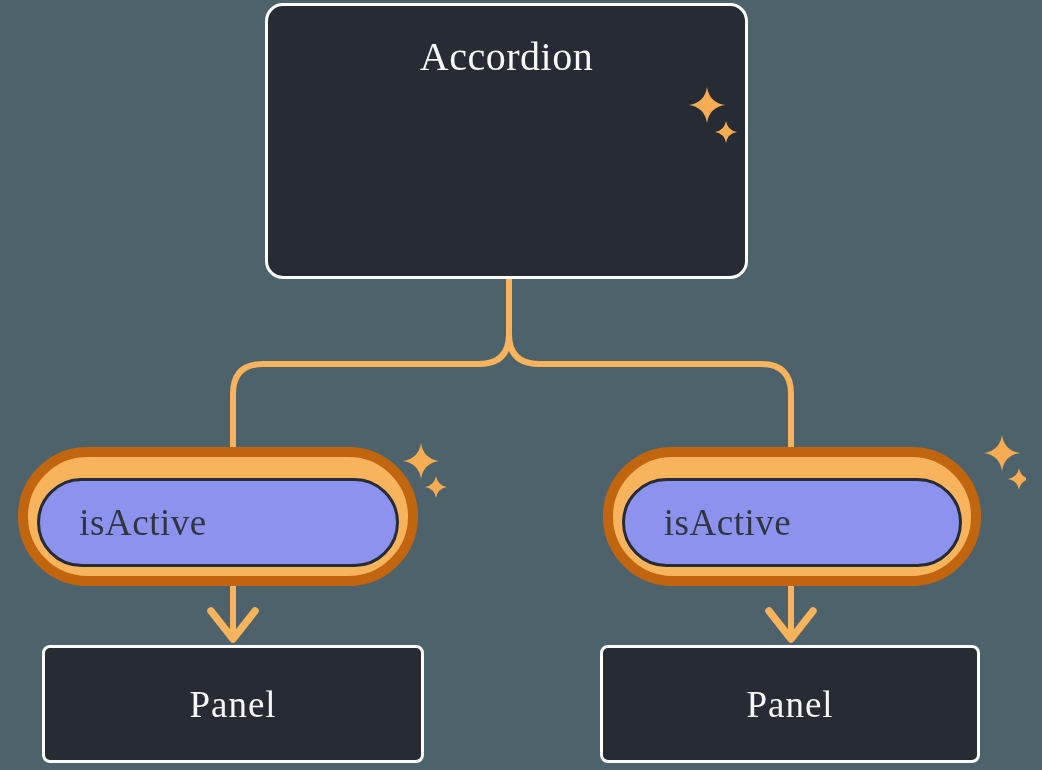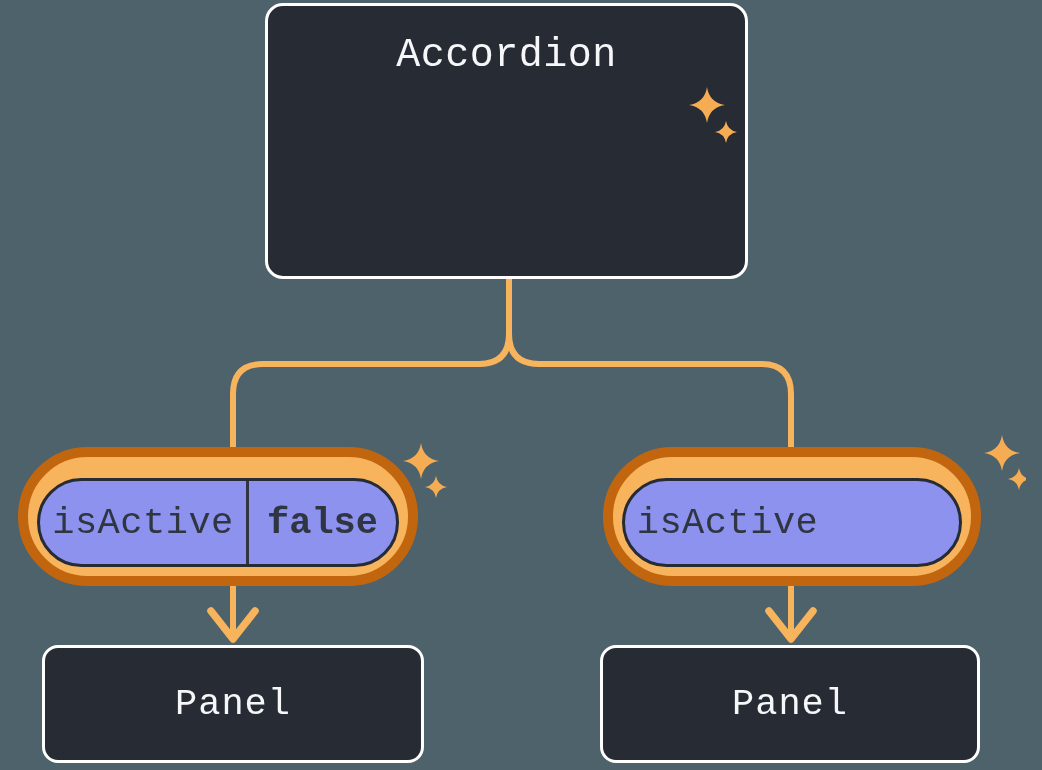--- a/index.html
+++ b/index.html
@@ -15,21 +15,21 @@
     --pillDivider:#2f3642;
     --lightText:#f6f7f9;
   }
   html,body{margin:0;padding:0;}
   body{background:var(--background);}
   .stage{
     position:relative;
     width:1026px;height:770px;
     background:var(--background);
     overflow:hidden;
-    font-family:Liberation Mono, monospace;
+    font-family:Liberation Serif, serif;
   }
 
   
   .connectors{position:absolute;left:0;top:0;z-index:1;}
   .wire{fill:none;stroke:var(--orangeLight);stroke-width:6;stroke-linecap:round;}
   .arrowhead{fill:none;stroke:var(--orangeLight);stroke-width:7.5;stroke-linecap:round;stroke-linejoin:round;}
 
   
   .card{
     position:absolute;
@@ -103,21 +103,21 @@
   }
   .prop-pill-left{left:18px;top:447px;width:400px;}
   .prop-pill-right{left:603px;top:447px;width:378px;}
   .prop-pill-right .prop-name{width:205px;}
 
   
   .panel{
     display:flex;align-items:center;justify-content:center;
     font-size:37px;font-weight:500;letter-spacing:1px;
     color:var(--lightText);
-    border-radius:16px;
+    border-radius:8px;
   }
   .panel-left{left:42px;top:645px;width:382px;height:118px;}
   .panel-right{left:600px;top:645px;width:380px;height:118px;}
 
   
   .sparkle{position:absolute;z-index:5;}
   .star{fill:var(--sparkle);}
 </style>
 </head>
 <body>
@@ -131,21 +131,20 @@
     <path class="arrowhead" d="M769,611 L791,639 L813,611"></path>
   </svg>
 
   <div class="card root-card">
     <div class="root-title">Accordion</div>
   </div>
 
   <div class="prop-pill prop-pill-left">
     <div class="prop-pill-inner">
       <span class="prop-name">isActive</span>
-      <span class="prop-value">false</span>
     </div>
   </div>
 
   <div class="prop-pill prop-pill-right">
     <div class="prop-pill-inner">
       <span class="prop-name">isActive</span>
     </div>
   </div>
 
   <div class="card panel panel-left">Panel</div>

